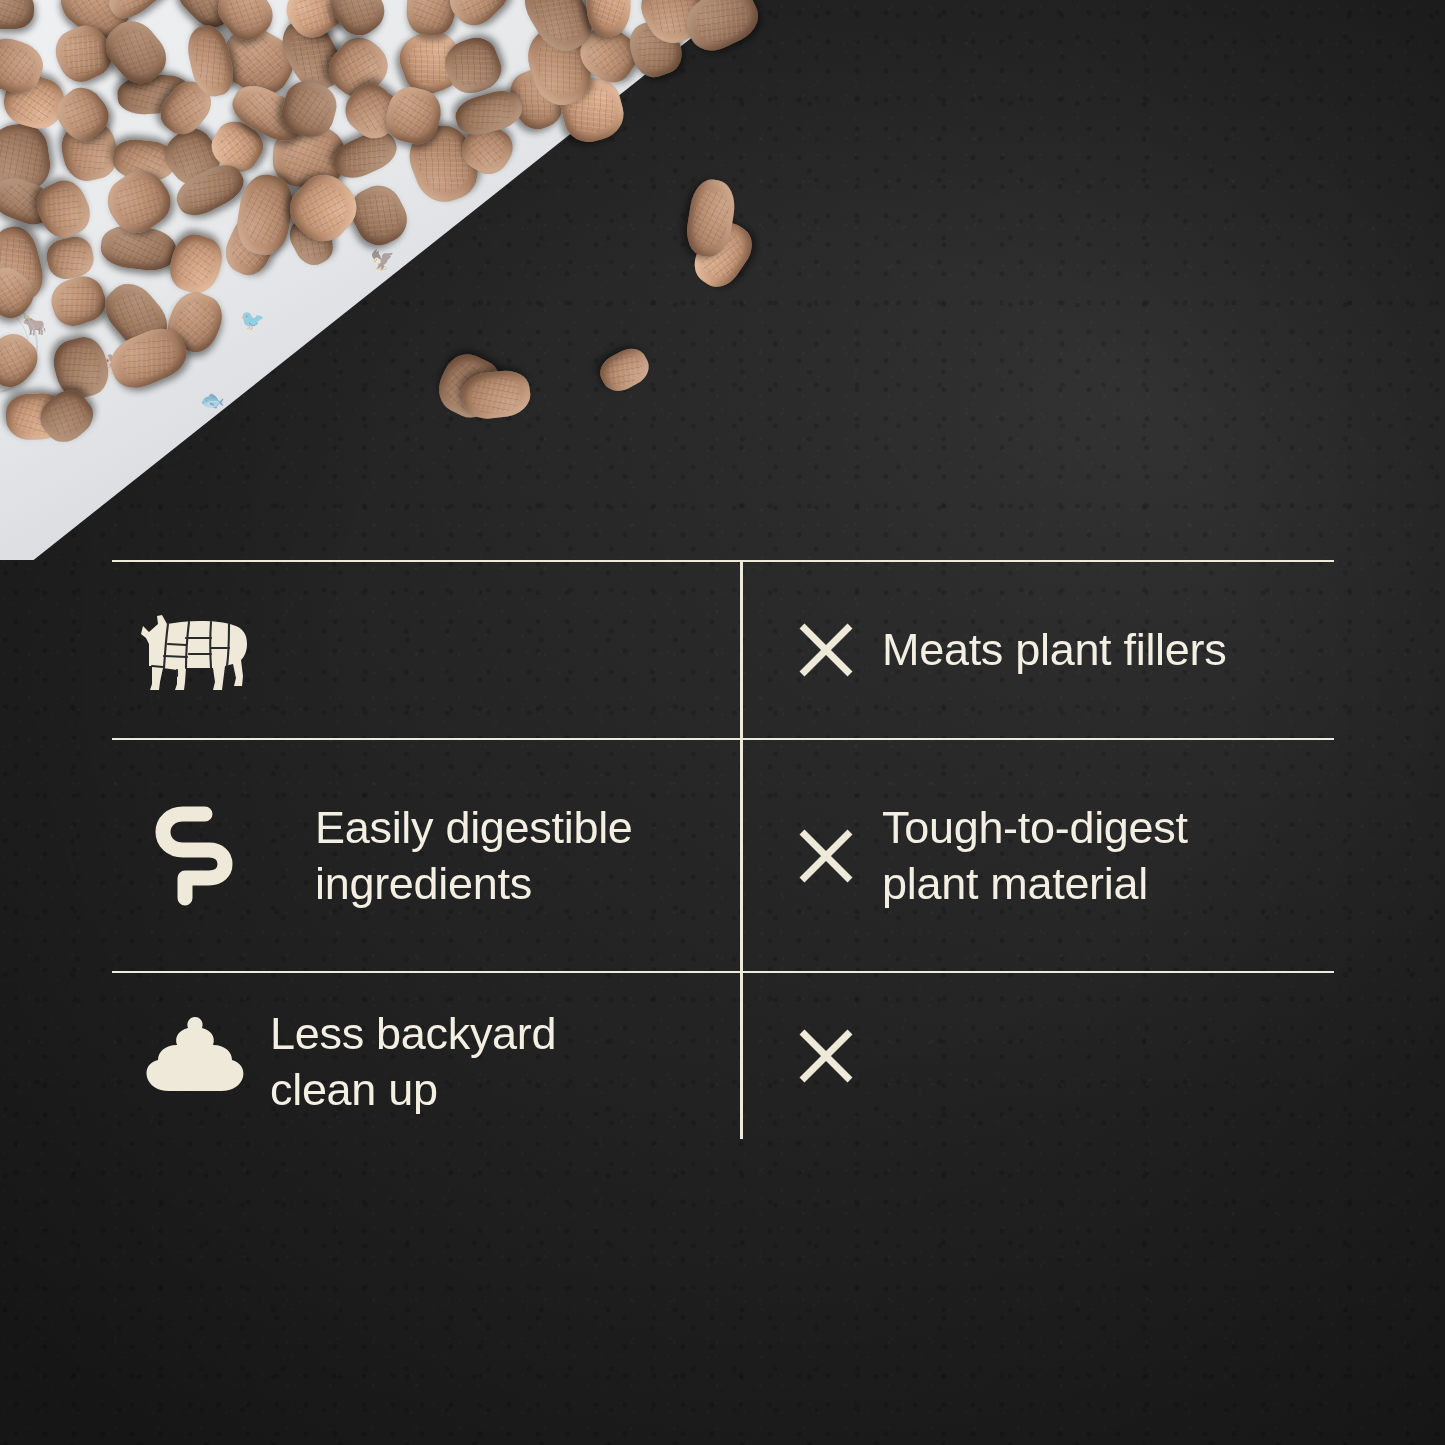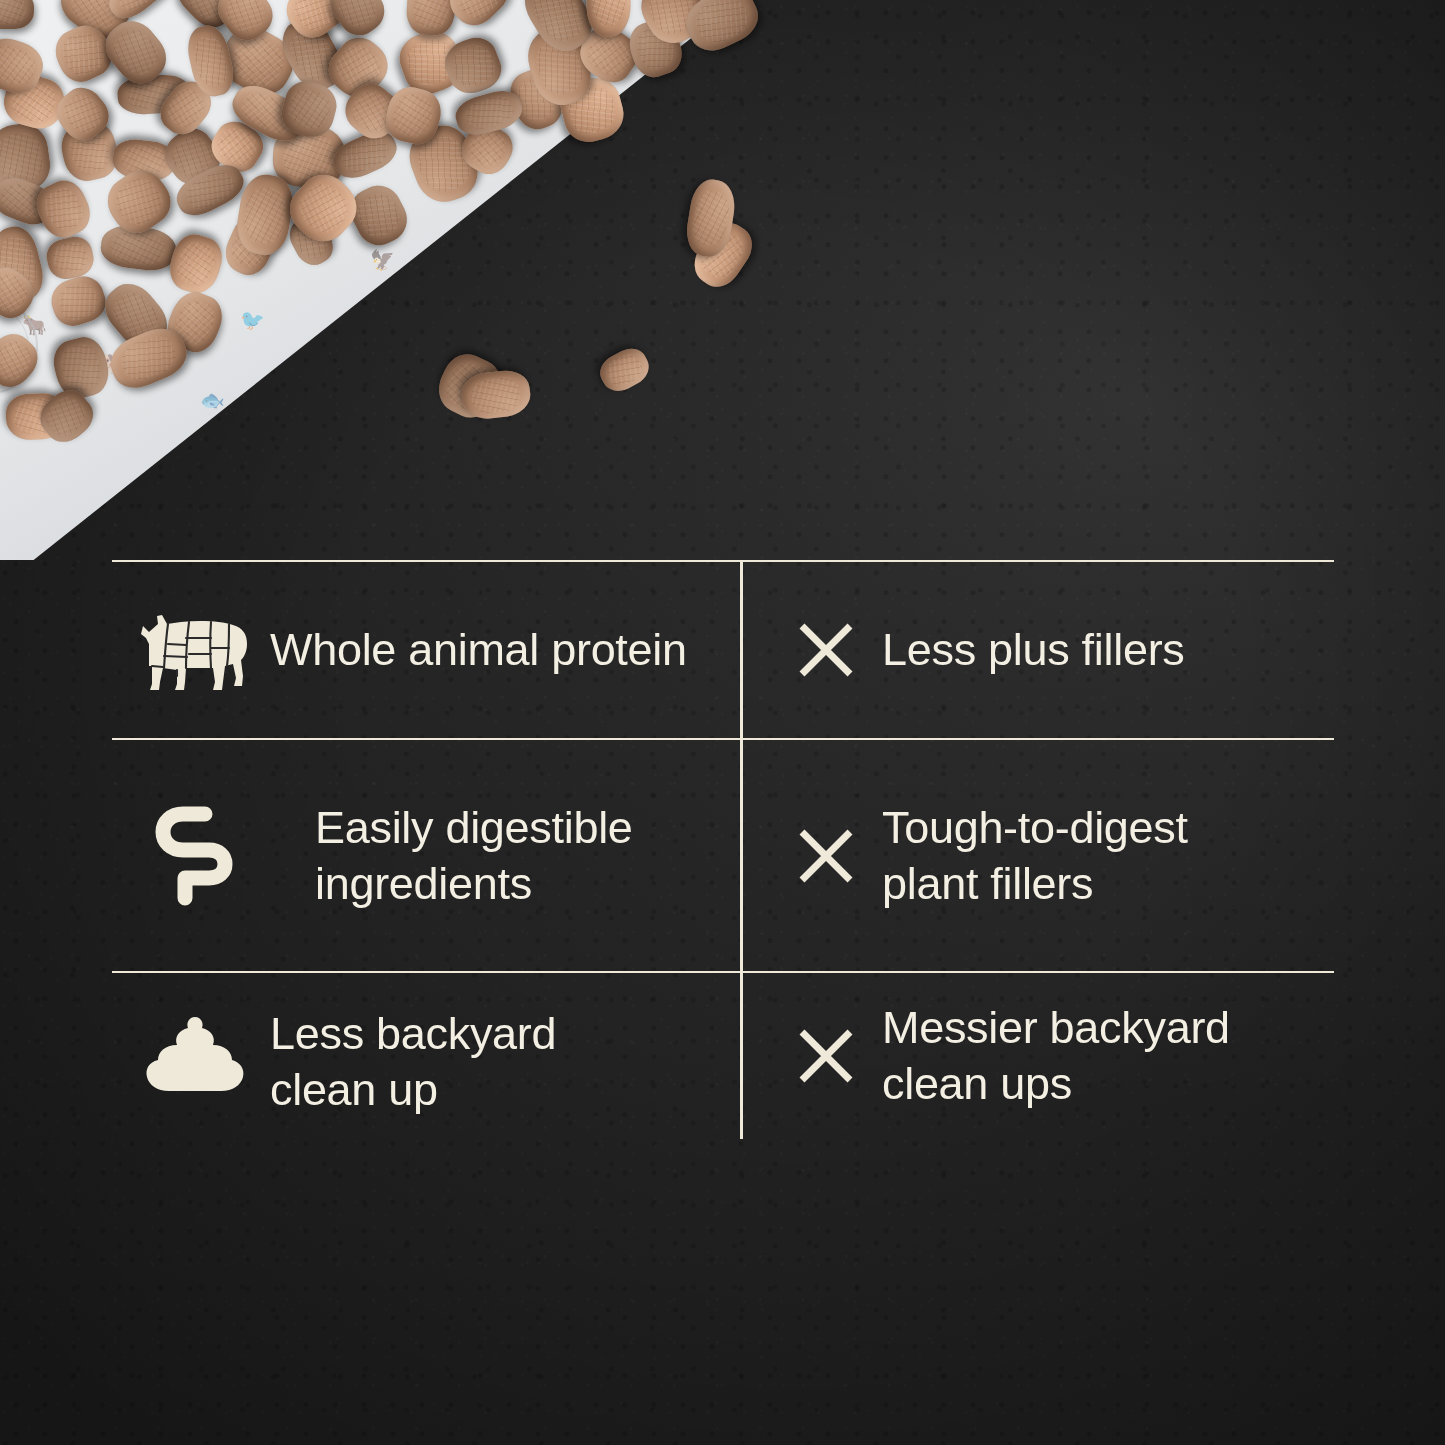--- a/index.html
+++ b/index.html
@@ -361,49 +361,48 @@
                   <path d="M49 34 L 74 34"></path>
                   <path d="M52 50 L 74 50"></path>
                   <path d="M74 44 L 92 44"></path>
                   <path d="M27 52 L 50 53"></path>
                   <path d="M15 62 L 26 63"></path>
                   <path d="M40 66 L 40 72"></path>
                 </g>
               </g>
             </svg>
           </div>
-          <div class="label">Whole animal protein</div>
         </div>
         <div class="cell cell-right">
           <div class="x-box">
             <svg width="64" height="64" viewBox="0 0 64 64" aria-hidden="true">
               <path d="M8 8 L56 56 M56 8 L8 56" stroke="#efe9da" stroke-width="7" stroke-linecap="butt"></path>
             </svg>
           </div>
-          <div class="label">Less plus fillers</div>
+          <div class="label">Meats plant fillers</div>
         </div>
       </div>
 
       <div class="row r2">
         <div class="cell cell-left">
           <div class="icon-box">
             <svg width="92" height="104" viewBox="0 0 92 104" aria-hidden="true">
               <path d="M56 10 H 34 C 22 10 14 18 14 28 C 14 38 22 46 34 46 H 60
                        C 70 46 76 52 76 60 C 76 68 70 74 60 74 H 36 V 94" fill="none" stroke="#efe9da" stroke-width="15" stroke-linecap="round" stroke-linejoin="round"></path>
             </svg>
           </div>
           <div class="label" style="max-width:430px;margin-left:45px;">Easily digestible ingredients</div>
         </div>
         <div class="cell cell-right">
           <div class="x-box">
             <svg width="64" height="64" viewBox="0 0 64 64" aria-hidden="true">
               <path d="M8 8 L56 56 M56 8 L8 56" stroke="#efe9da" stroke-width="7" stroke-linecap="butt"></path>
             </svg>
           </div>
-          <div class="label" style="max-width:380px;">Tough-to-digest plant fillers</div>
+          <div class="label" style="max-width:380px;">Tough-to-digest plant material</div>
         </div>
       </div>
 
       <div class="row r3">
         <div class="cell cell-left">
           <div class="icon-box">
             <svg width="104" height="86" viewBox="0 0 104 86" aria-hidden="true">
               <path d="M52 4 C 46 4 43 10 45 15 C 36 17 31 24 34 32
                        C 22 32 15 39 15 47 C 6 49 2 56 4 64 C 6 72 14 78 26 78
                        H 78 C 90 78 98 72 100 64 C 102 56 97 49 89 47
@@ -411,19 +410,18 @@
             </svg>
           </div>
           <div class="label" style="max-width:360px;margin-top:12px;">Less backyard clean up</div>
         </div>
         <div class="cell cell-right">
           <div class="x-box">
             <svg width="64" height="64" viewBox="0 0 64 64" aria-hidden="true">
               <path d="M8 8 L56 56 M56 8 L8 56" stroke="#efe9da" stroke-width="7" stroke-linecap="butt"></path>
             </svg>
           </div>
-          <div class="label" style="max-width:400px;">Messier backyard clean ups</div>
         </div>
       </div>
 
     </div>
   </div>
 </div>
 
 </body></html>

